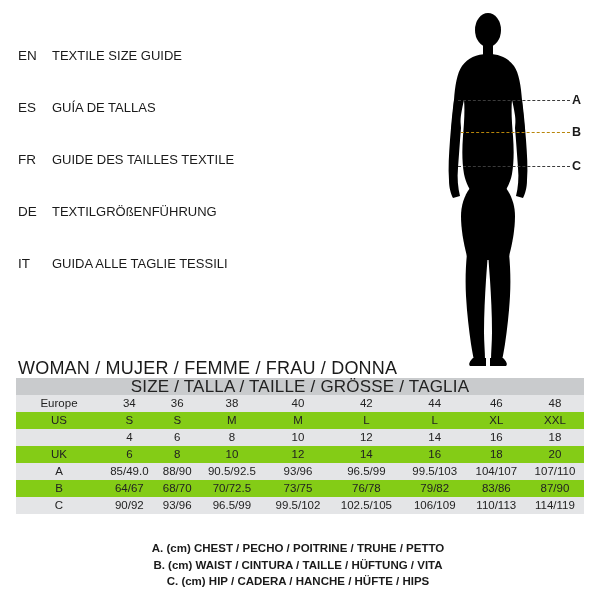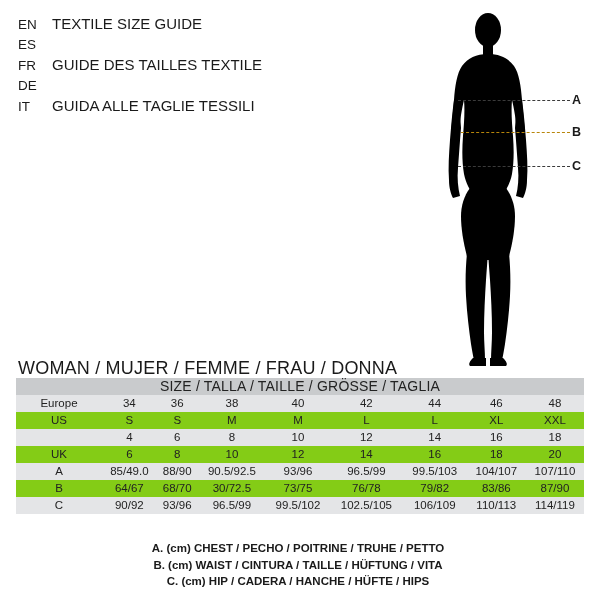--- a/index.html
+++ b/index.html
@@ -35,21 +35,22 @@
     font-size: 13.5px;
     color: #1a1a1a;
   }
   .lang-code {
     width: 34px;
     flex: 0 0 34px;
     font-size: 13.5px;
   }
   .lang-text {
     flex: 1 1 auto;
-    font-size: 15px;
+    font-size: 13px;
+    margin-top: 32px;
   }
 
   
   .figure-wrap {
     position: absolute;
     top: 8px;
     left: 400px;
     width: 190px;
     height: 360px;
   }
@@ -95,21 +96,21 @@
     padding: 0;
     height: 17px;
     line-height: 17px;
     text-align: center;
     font-weight: normal;
     color: #222;
   }
   .hdr-row td {
     background: #c9cbcd;
     font-weight: bold;
-    font-size: 14px;
+    font-size: 17px;
     text-align: left;
     padding-left: 6px;
     letter-spacing: 0.2px;
   }
   .row-shade td {
     background: #e4e5e7;
   }
   .row-plain td {
     background: #84cc16;
   }
@@ -139,27 +140,29 @@
 
 <div class="page">
 
   <div class="lang-block">
     <div class="lang-row">
       <span class="lang-code">EN</span>
       <span class="lang-text">TEXTILE SIZE GUIDE</span>
     </div>
     <div class="lang-row">
       <span class="lang-code">ES</span>
+      <span class="lang-text">GUÍA DE TALLAS</span>
     </div>
     <div class="lang-row">
       <span class="lang-code">FR</span>
       <span class="lang-text">GUIDE DES TAILLES TEXTILE</span>
     </div>
     <div class="lang-row">
       <span class="lang-code">DE</span>
+      <span class="lang-text">TEXTILGRÖßENFÜHRUNG</span>
     </div>
     <div class="lang-row">
       <span class="lang-code">IT</span>
       <span class="lang-text">GUIDA ALLE TAGLIE TESSILI</span>
     </div>
   </div>
 
   <div class="figure-wrap">
     <svg class="figure-svg" width="190" height="360" viewBox="0 0 190 360">
       <g fill="#000000">
@@ -277,21 +280,21 @@
         <td>96.5/99</td>
         <td>99.5/103</td>
         <td>104/107</td>
         <td>107/110</td>
       </tr>
 
       <tr class="row-plain">
         <td class="col-label">B</td>
         <td>64/67</td>
         <td>68/70</td>
-        <td>30/72.5</td>
+        <td>70/72.5</td>
         <td>73/75</td>
         <td>76/78</td>
         <td>79/82</td>
         <td>83/86</td>
         <td>87/90</td>
       </tr>
 
       <tr class="row-shade">
         <td class="col-label">C</td>
         <td>90/92</td>

